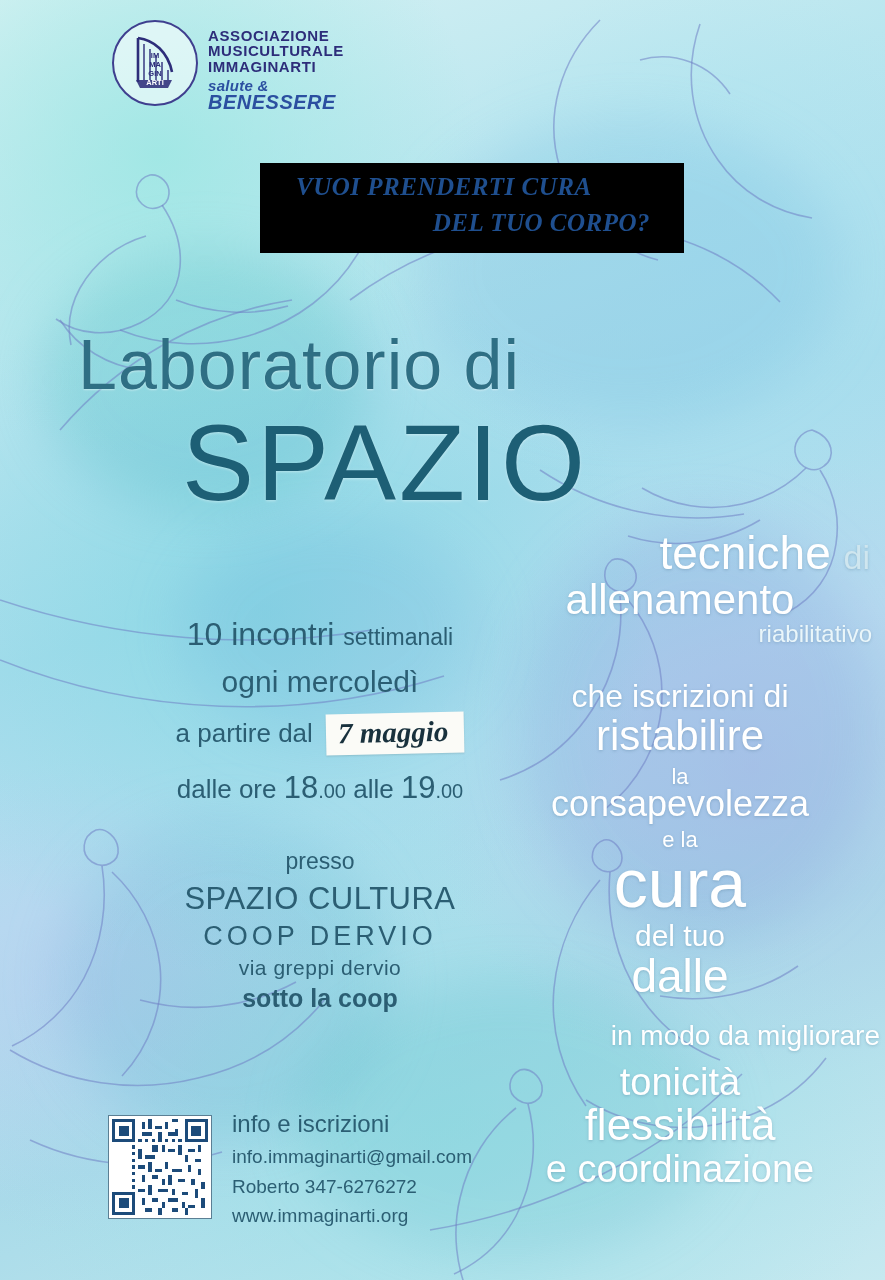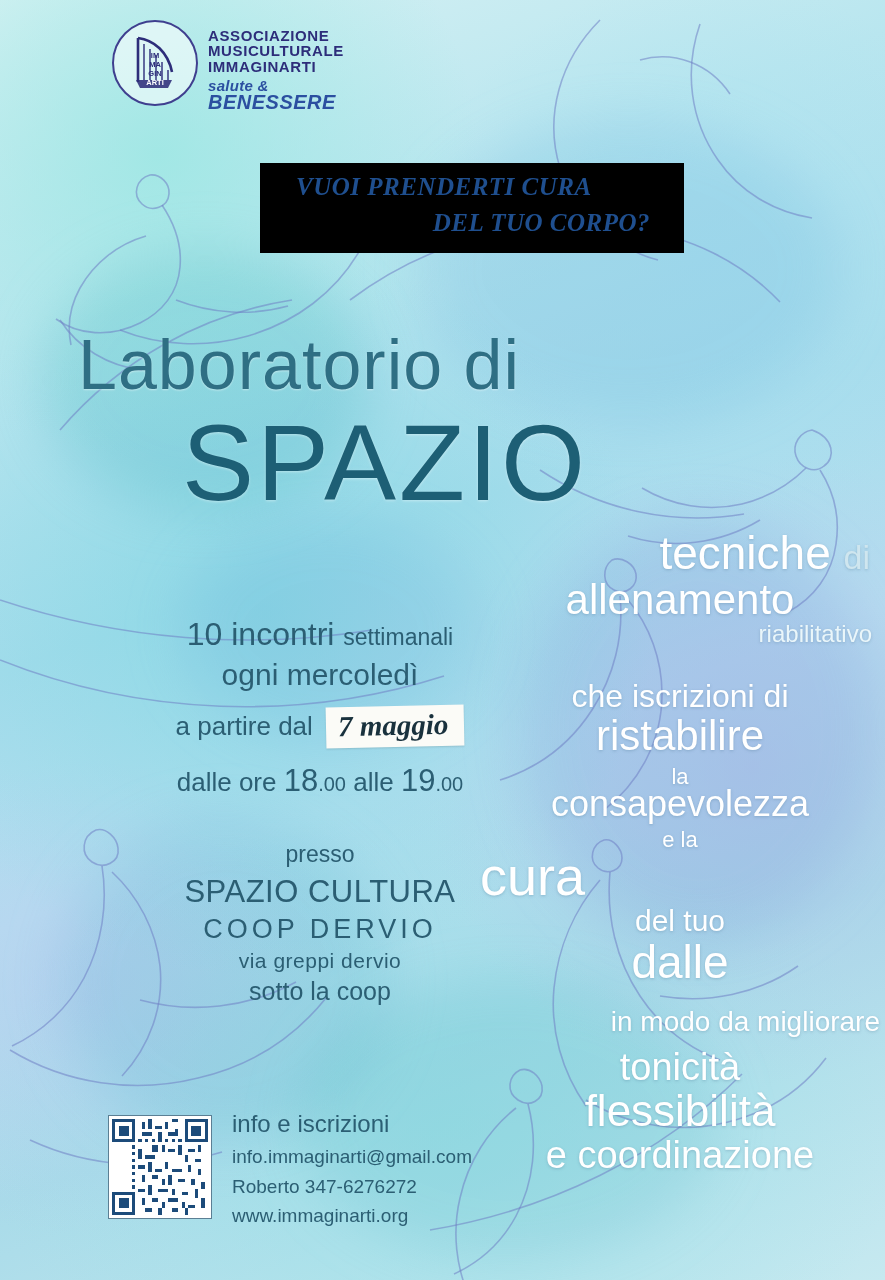--- a/index.html
+++ b/index.html
@@ -143,21 +143,21 @@
   .info-col {
     position: absolute;
     left: 120px;
     top: 616px;
     width: 400px;
     text-align: center;
     color: #2b5e73;
   }
   .row-1 { font-size: 32px; font-weight: 300; }
   .row-1 .small { font-size: 23px; }
-  .row-2 { font-size: 30px; margin-top: 5px; font-weight: 400; }
+  .row-2 { font-size: 30px; margin-top: 12px; font-weight: 400; }
   .row-3 { font-size: 26px; margin-top: 14px; font-weight: 300; position: relative; }
   .date-tag {
     display: inline-block;
     background: #fbfbf7;
     color: #19313d;
     font-family: "Liberation Serif", serif;
     font-style: italic;
     font-weight: bold;
     font-size: 29px;
     padding: 3px 16px 5px 12px;
@@ -167,21 +167,21 @@
   }
   .row-4 { font-size: 26px; margin-top: 16px; font-weight: 300; }
   .row-4 .big { font-size: 31px; }
   .row-4 .dec { font-size: 20px; }
 
   .venue { margin-top: 42px; }
   .venue .presso { font-size: 23px; font-weight: 300; }
   .venue .v1 { font-size: 31px; margin-top: 6px; letter-spacing: .5px; }
   .venue .v2 { font-size: 27px; margin-top: 4px; letter-spacing: 4px; font-weight: 300; }
   .venue .v3 { font-size: 21px; margin-top: 4px; font-weight: 300; letter-spacing: .5px; }
-  .venue .v4 { font-size: 25px; margin-top: 4px; }
+  .venue .v4 { font-size: 25px; margin-top: 4px; font-weight: bold; }
 
   
   .cloud {
     position: absolute;
     left: 480px;
     top: 530px;
     width: 400px;
     color: #ffffff;
     text-align: center;
     text-shadow: 0 1px 3px rgba(80,120,150,.35);
@@ -189,21 +189,21 @@
   .cloud div { line-height: 1.02; }
   .c-tecniche   { font-size: 46px; font-weight: 300; text-align: right; padding-right: 10px; }
   .c-tecniche .dim { font-size: 34px; color: #cfe6ef; }
   .c-allenamento{ font-size: 42px; font-weight: 300; text-align: center; margin-top: 2px; }
   .c-riab       { font-size: 24px; font-weight: 300; text-align: right; padding-right: 8px; color: #eaf6fa; margin-top: 0px; }
   .c-permettono { font-size: 32px; font-weight: 400; text-align: center; margin-top: 34px; }
   .c-ristabilire{ font-size: 42px; font-weight: 300; text-align: center; margin-top: 2px; }
   .c-la         { font-size: 22px; text-align: center; margin-top: 8px; }
   .c-consap     { font-size: 36px; font-weight: 300; text-align: center; margin-top: -2px; }
   .c-ela        { font-size: 22px; text-align: center; margin-top: 6px; }
-  .c-cura       { font-size: 54px; font-weight: 300; text-align: left; margin-top: -2px; }
+  .c-cura       { font-size: 68px; font-weight: 300; text-align: center; margin-top: -2px; }
   .c-deltuo     { font-size: 30px; text-align: center; margin-top: 2px; }
   .c-corpo      { font-size: 46px; font-weight: 300; text-align: center; margin-top: 2px; }
   .c-migliorare { font-size: 28px; text-align: right; margin-top: 22px; }
   .c-tonicita   { font-size: 38px; font-weight: 300; text-align: center; margin-top: 12px; }
   .c-flessi     { font-size: 44px; font-weight: 300; text-align: center; margin-top: 2px; }
   .c-coord      { font-size: 38px; font-weight: 400; text-align: center; margin-top: 2px; }
 
   
   .qr {
     position: absolute;

